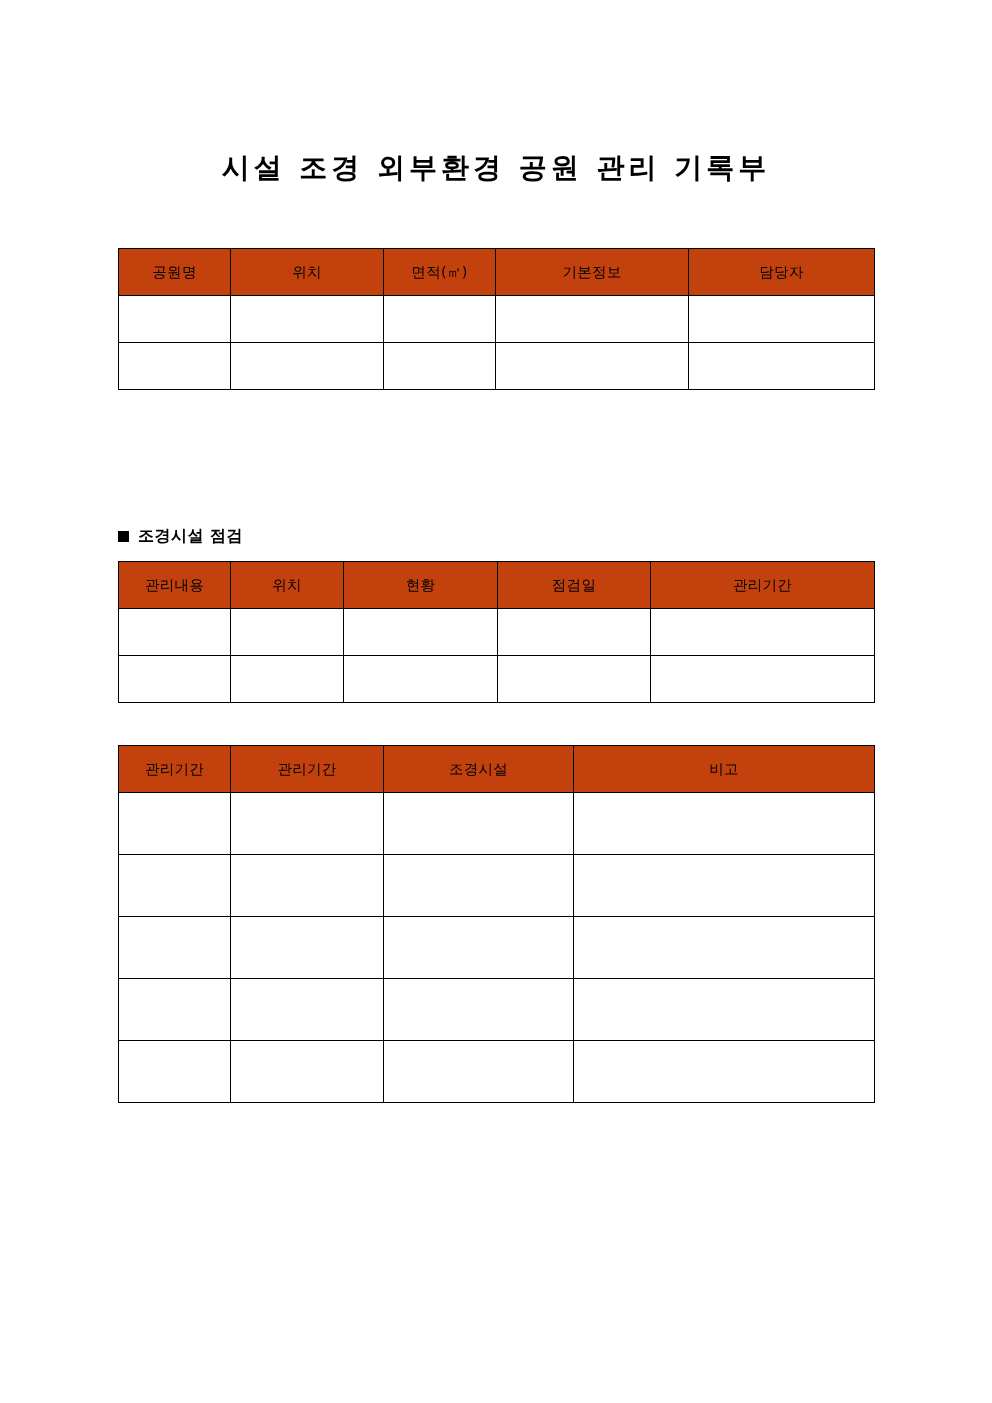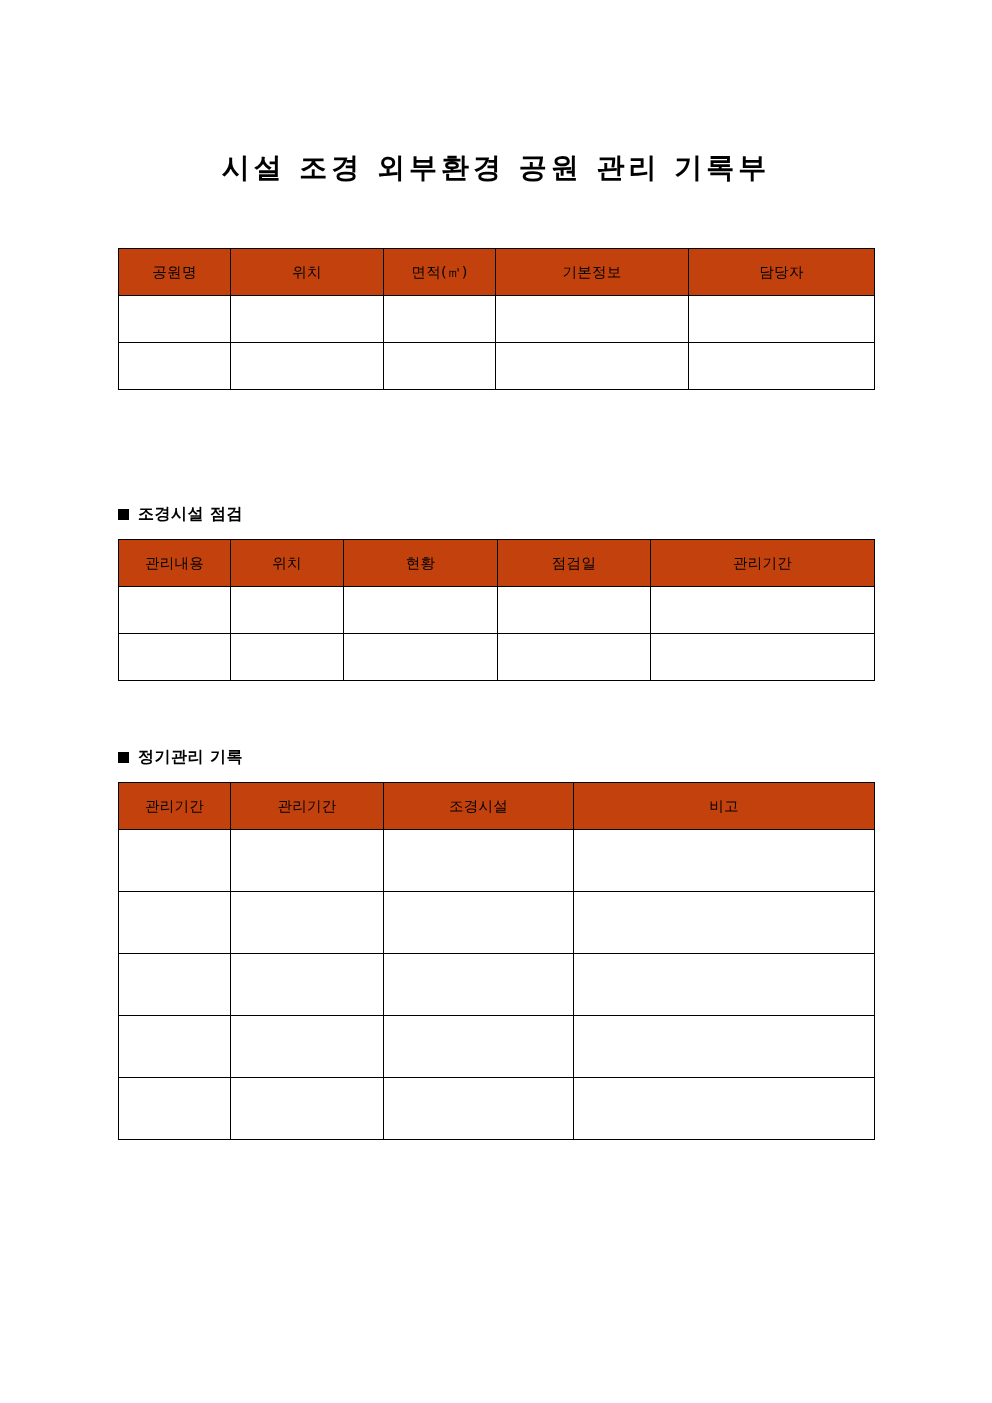--- a/index.html
+++ b/index.html
@@ -89,21 +89,21 @@
   table.form-table td {
     background: #ffffff;
     height: 46px;
   }
   table.form-table td.tall {
     height: 61px;
   }
 
   
   #section-basic-info   { top: 248px; }
-  #section-facility     { top: 502px; }
+  #section-facility     { top: 524px; }
   #section-routine      { top: 745px; }
 </style>
 </head>
 <body>
 
 <div class="page">
 
   <h1 class="doc-title">시설 조경 외부환경 공원 관리 기록부</h1>
 
   <div class="section" id="section-basic-info">
@@ -178,24 +178,20 @@
           <td></td>
           <td></td>
           <td></td>
           <td></td>
         </tr>
       </tbody>
     </table>
   </div>
 
   <div class="section" id="section-routine">
-    <div class="section-heading">
-      <span class="bullet-square"></span>
-      <span class="section-heading-label">정기관리 기록</span>
-    </div>
     <table class="form-table">
       <colgroup>
         <col style="width:112px">
           <col style="width:153px">
           <col style="width:190px">
           <col style="width:301px">
       </colgroup>
       <thead>
         <tr>
           <th>관리기간</th>

